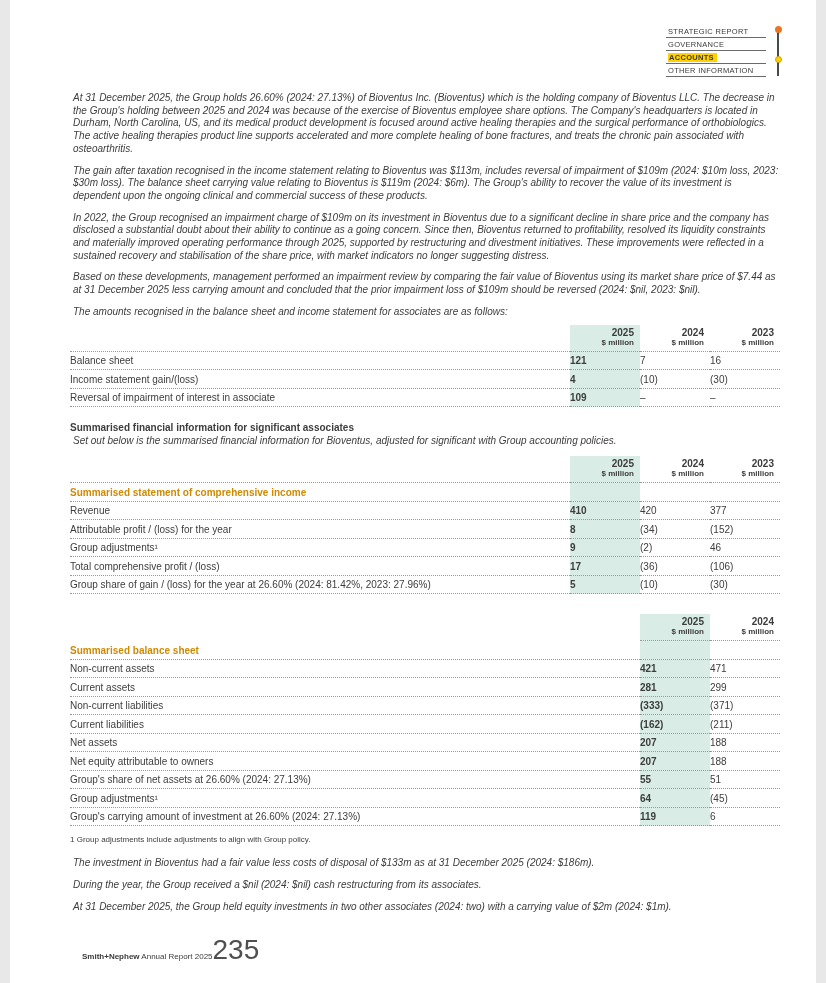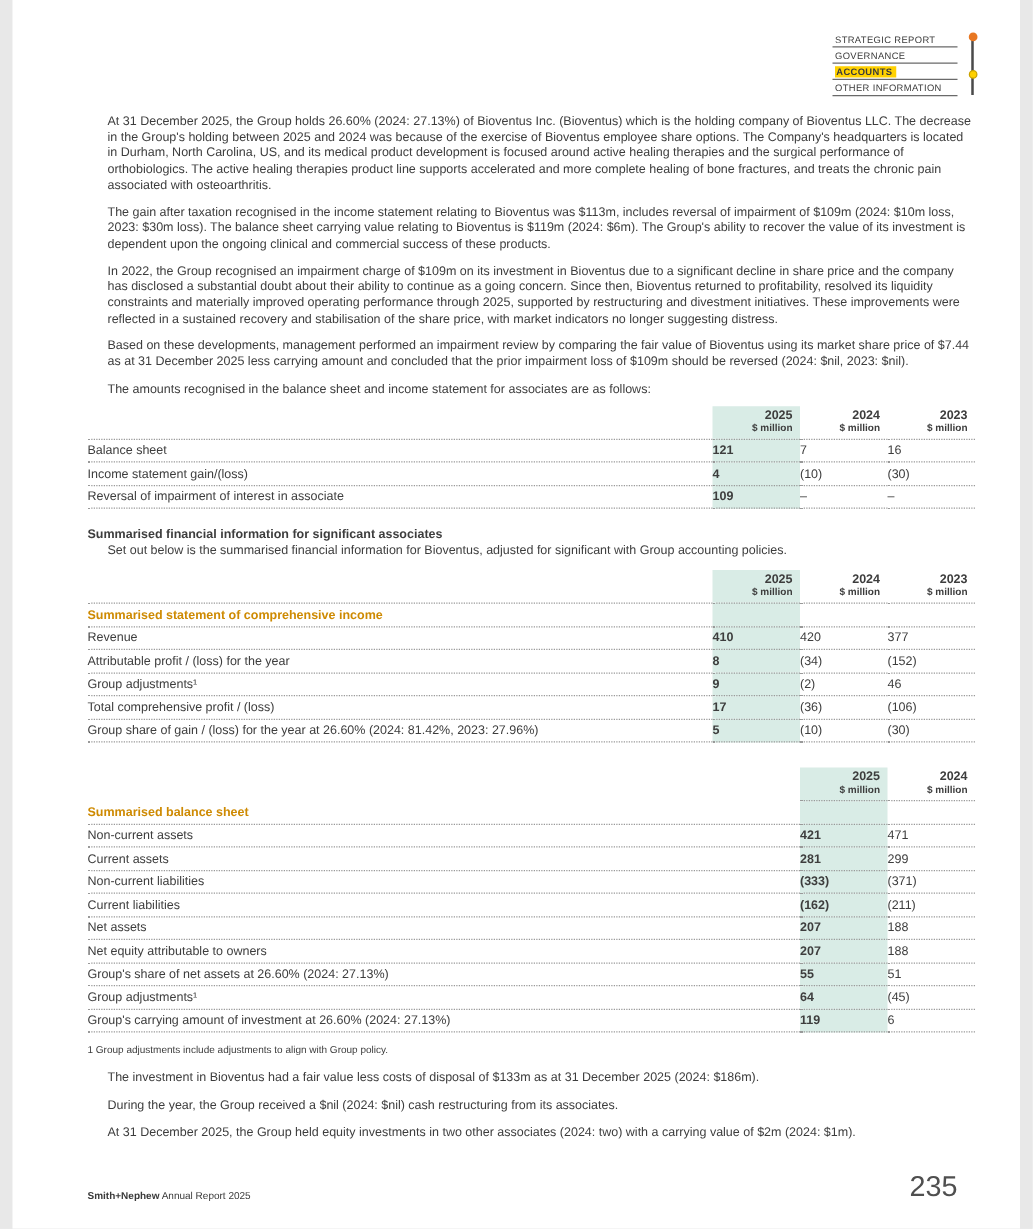--- a/index.html
+++ b/index.html
@@ -29,21 +29,21 @@
   .nav-bracket{
     position:absolute;top:3px;right:-13px;bottom:1px;width:2px;background:#4a4a4a;
   }
   .nav-bracket .dot{
     position:absolute;left:-2.5px;width:7px;height:7px;border-radius:50%;
   }
   .dot-top{top:-2px;background:var(--accent-orange);}
   .dot-active{top:58%;background:var(--accent-yellow);border:1px solid #c9a200;}
   
   .content{position:absolute;left:60px;top:92px;width:710px;}
-  p.body{font-size:10px;line-height:12.7px;margin:0 0 9px 16px;}
+  p.body{font-size:10px;line-height:12.7px;margin:0 0 9px 3px;font-style:italic;}
   p.lead-in{margin-bottom:6px;}
   h3.sub-heading{font-size:10px;font-weight:bold;margin:15px 0 2px 0;}
   
   table.fin-table{width:100%;border-collapse:collapse;font-size:10px;table-layout:fixed;}
   table.fin-table col.num{width:70px;}
   table.fin-table th,table.fin-table td{vertical-align:bottom;}
   th.label-col{border-bottom:1px dotted #999;}
   th.label-col.no-line{border-bottom:none;}
   th.num-col{
     text-align:right;padding:2px 6px 3px 0;border-bottom:1px dotted #999;
@@ -61,26 +61,26 @@
     padding:4px 0 3px 0;border-bottom:1px dotted #999;
   }
   tr.section-row td.num{padding-right:6px;}
   .mt6{margin-top:6px;}
   .mt8{margin-top:8px;}
   .mt20{margin-top:20px;}
   
   .footnote{font-size:8px;line-height:10px;margin:9px 0 12px 0;}
   
   .footer{
-    position:absolute;left:60px;right:50px;bottom:22px;
-    display:flex;justify-content:space-between;align-items:flex-end;gap:29px;
+    position:absolute;left:72px;right:50px;bottom:22px;
+    display:flex;justify-content:flex-start;align-items:flex-end;
   }
   .footer-left{font-size:8px;color:#3a3a3a;}
   .footer-left .brand{font-weight:bold;}
-  .page-number{font-size:23px;color:#4f4f4f;line-height:23px;margin-top:43px;}
+  .page-number{font-size:28px;color:#4f4f4f;line-height:23px;margin-top:43px;}
 </style>
 </head>
 <body>
 
 <div class="page">
 
   <div class="nav">
     <div class="nav-item">
       <span class="nav-label">STRATEGIC REPORT</span>
     </div>

